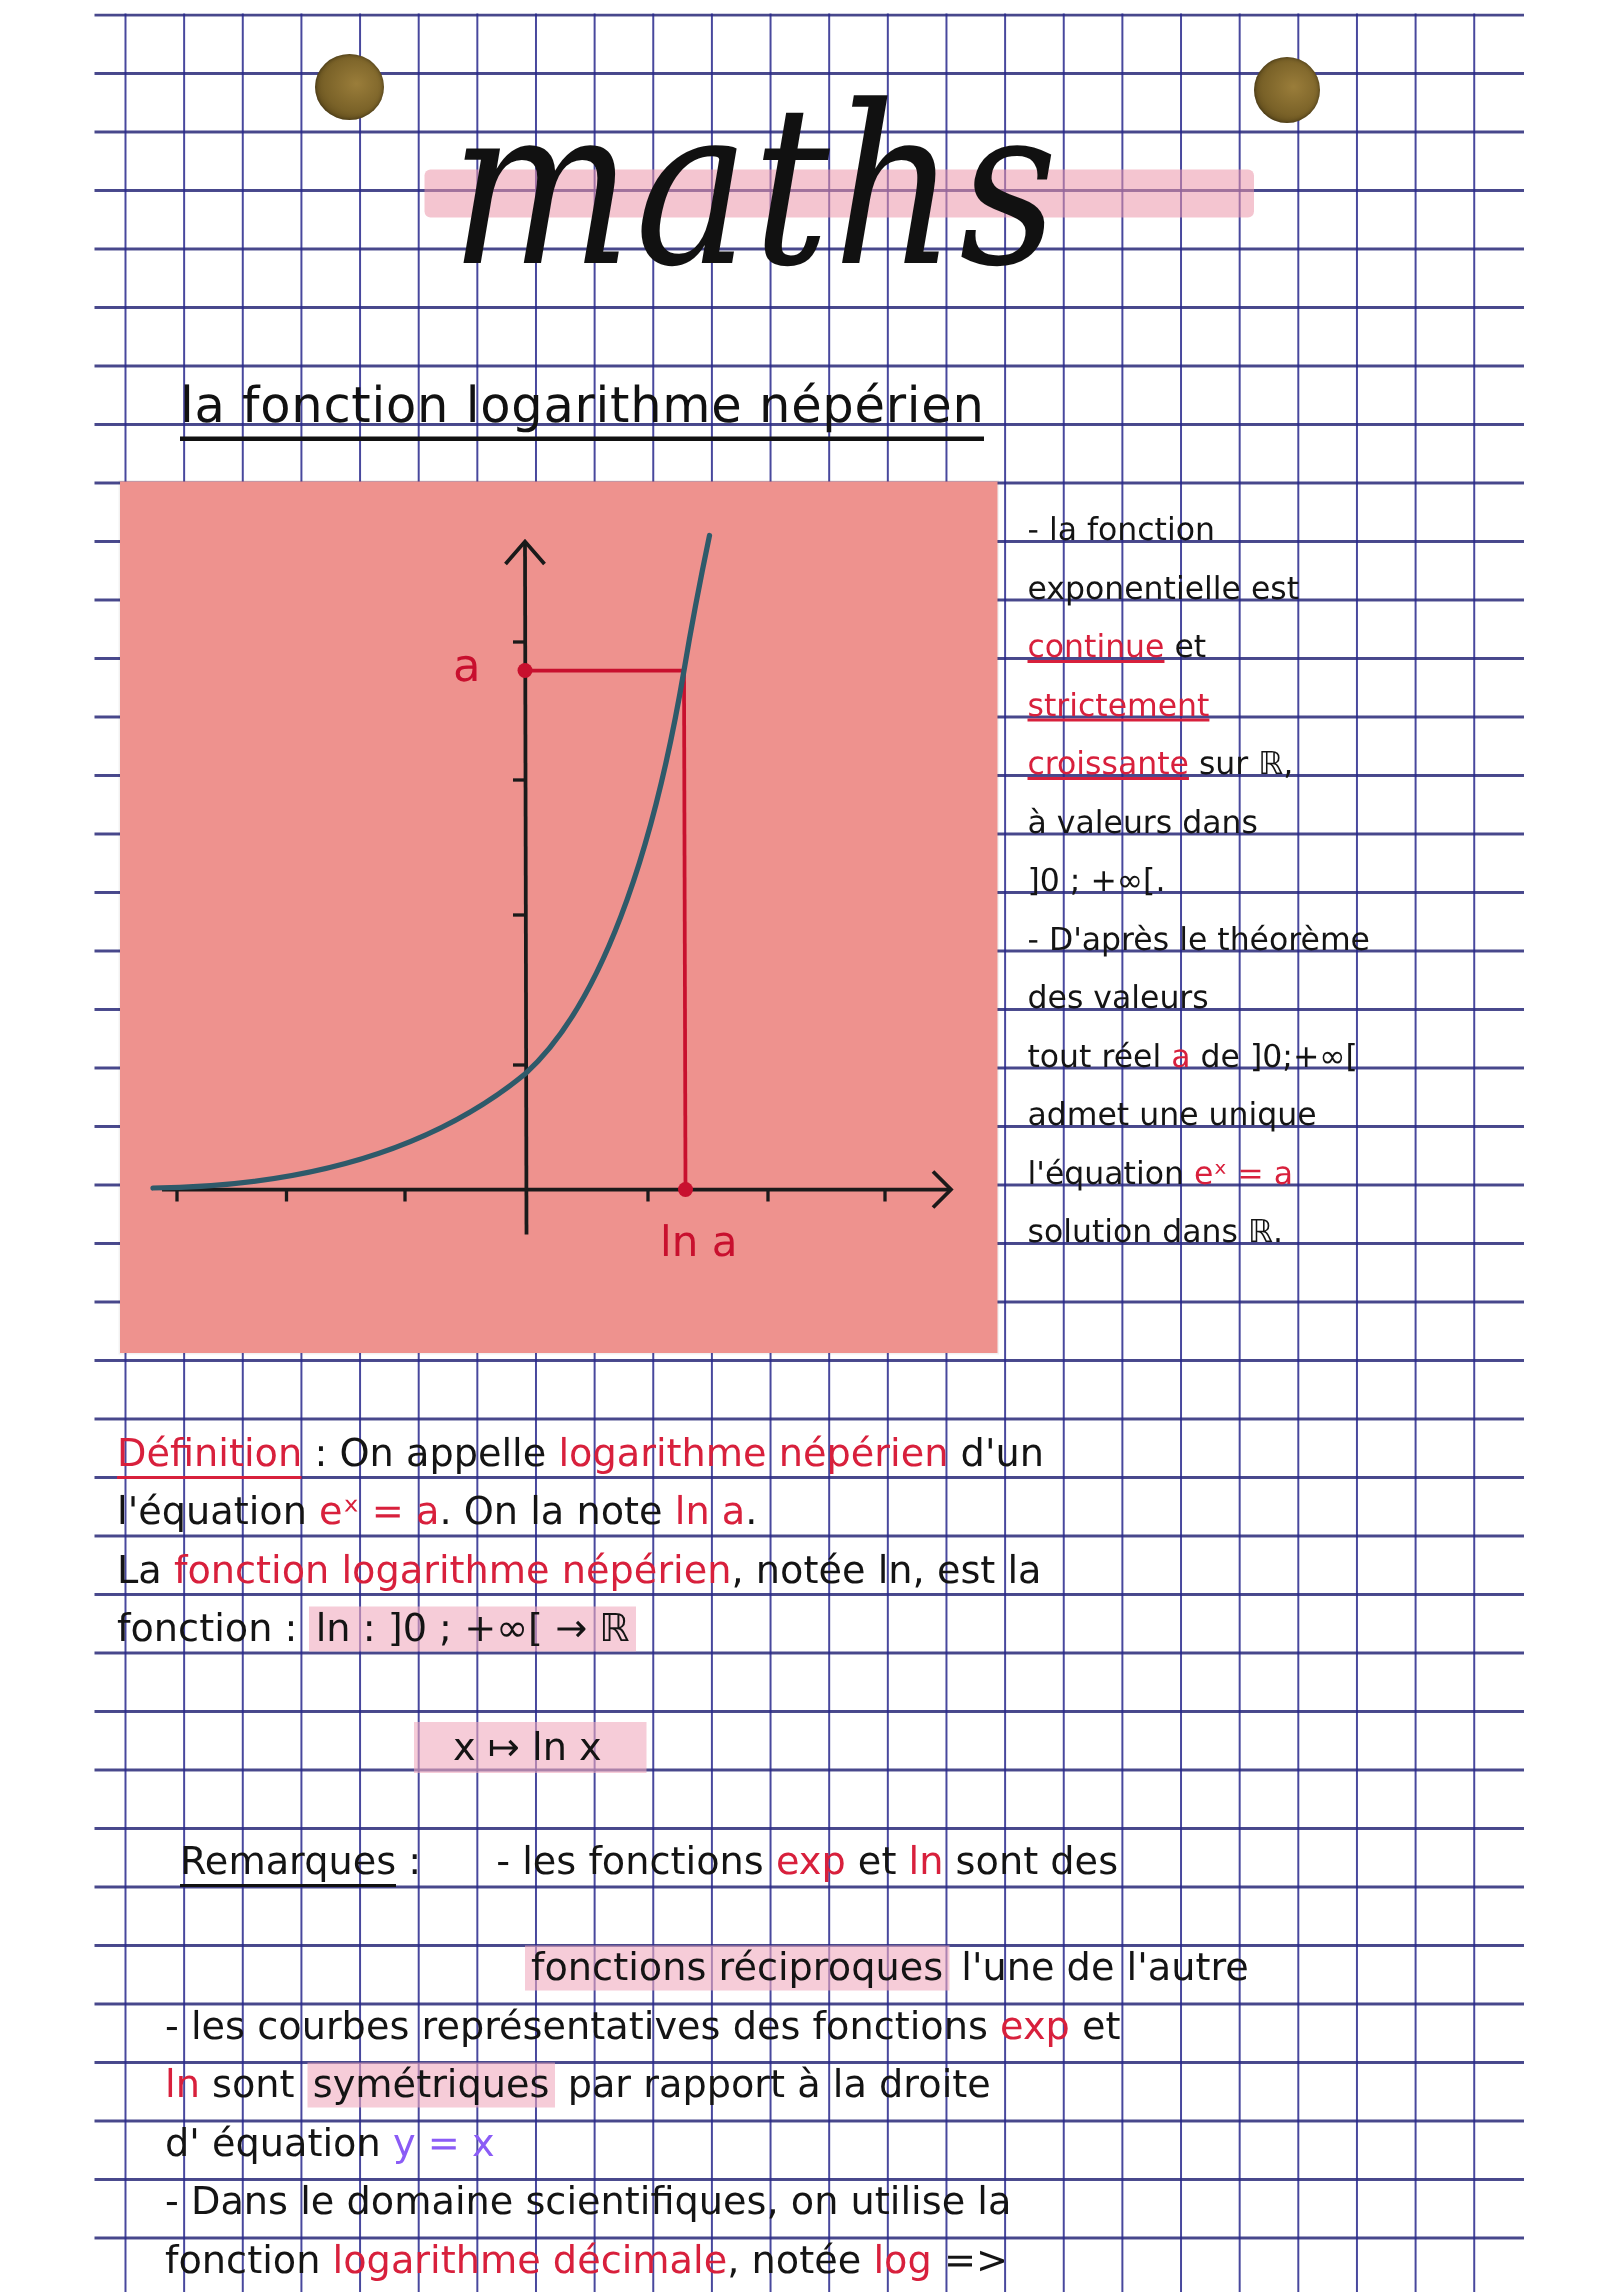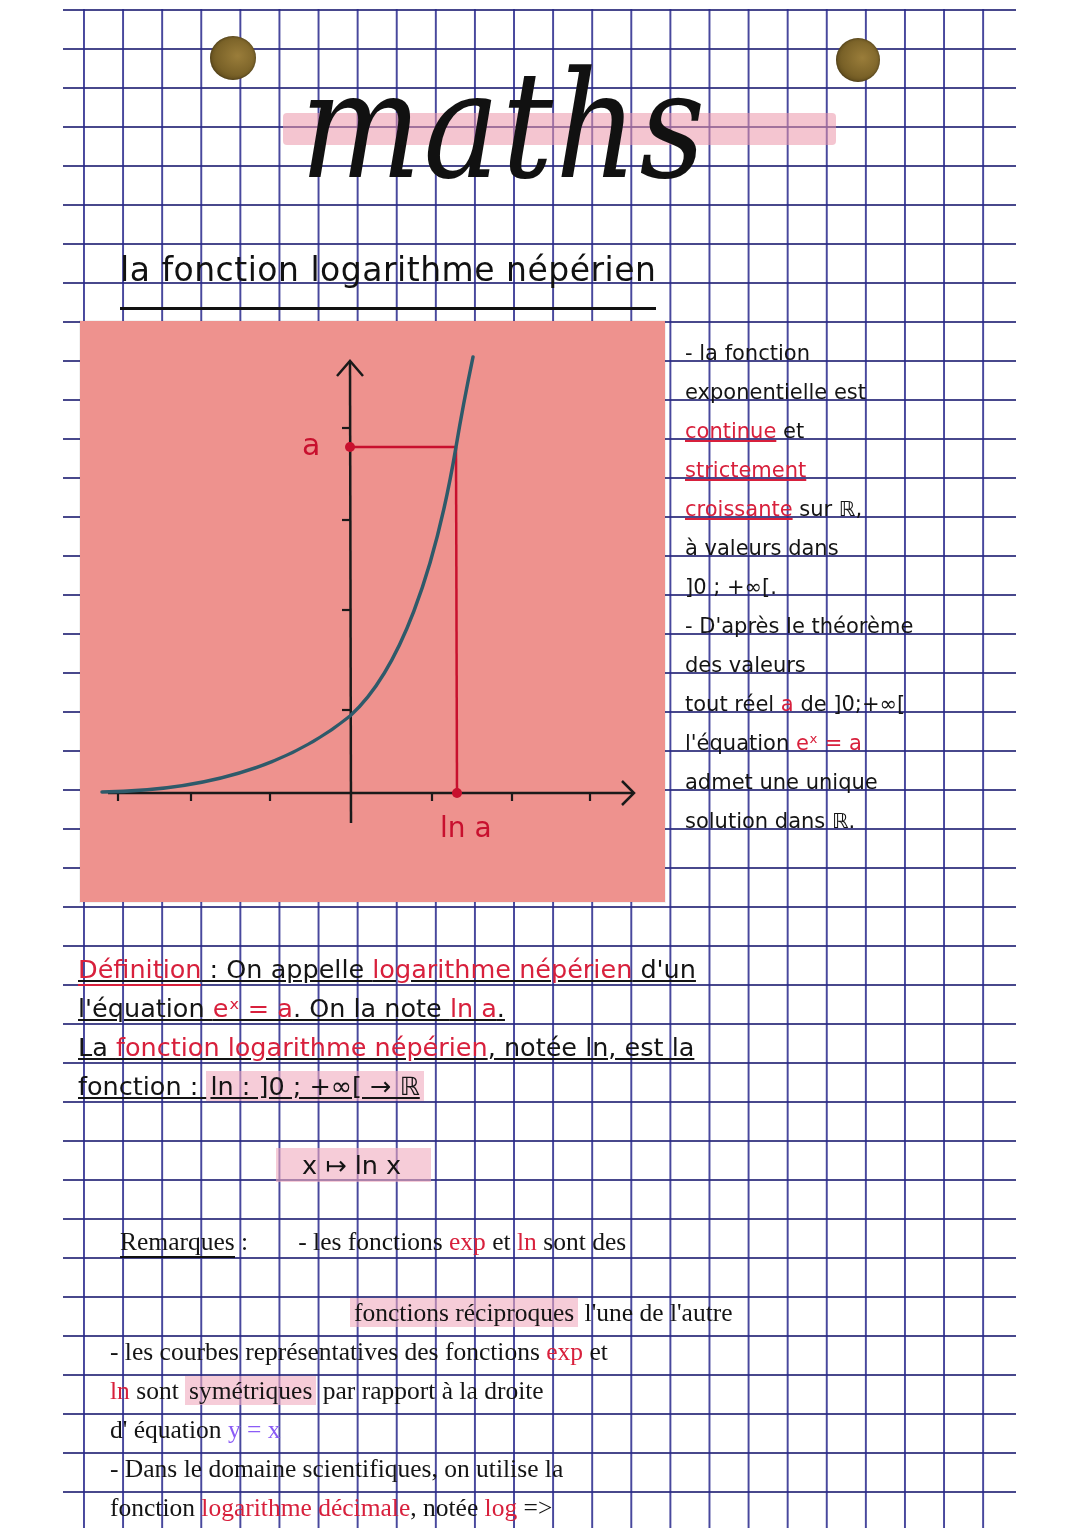--- a/index.html
+++ b/index.html
@@ -27,21 +27,21 @@
   }
   .title {
     position: absolute; left: 300px; top: 62px;
     font-family: "DejaVu Serif", serif; font-style: italic;
     font-size: 128px; line-height: 1; color: #111; letter-spacing: 2px;
     transform: scaleY(1.15);
   }
   .subtitle {
     position: absolute; left: 120px; top: 250px;
     font-size: 33px; color: #111; font-family: "DejaVu Sans", sans-serif;
-    border-bottom: 3px solid #111; padding-bottom: 18px; letter-spacing: 0.5px;
+    border-bottom: 3px solid #111; padding-bottom: 2px; letter-spacing: 0.5px;
   }
   .red { color: #d8203c; }
   .green { color: #8b5cf6; }
   .sticky {
     position: absolute; left: 80px; top: 321px; width: 585px; height: 581px;
     background: #ee928e;
     box-shadow: 0 0 0 1px rgba(0,0,0,0.05);
   }
   .side-text {
     position: absolute; left: 685px; top: 334px; width: 340px;
@@ -108,44 +108,44 @@
   <p>- la fonction</p>
   <p>exponentielle est</p>
   <p><span class="red" style="text-decoration:underline">continue</span><span> et</span></p>
   <p><span class="red" style="text-decoration:underline">strictement</span></p>
   <p><span class="red" style="text-decoration:underline">croissante</span><span> sur ℝ,</span></p>
   <p>à valeurs dans</p>
   <p>]0 ; +∞[.</p>
   <p>- D'après le théorème</p>
   <p>des valeurs</p>
   <p><span>tout réel </span><span class="red">a</span><span> de ]0;+∞[</span></p>
+  <p>admet une unique</p>
   <p><span>l'équation </span><span class="red">eˣ = a</span></p>
-  <p>admet une unique</p>
   <p>solution dans ℝ.</p>
 </div>
 
-<div class="block" style="left:78px;top:950px;text-decoration:underline;">
+<div class="block" style="left:78px;top:950px;">
   <p>
     <span class="red ul" style="border-color:#d8203c">Définition</span><span> : On appelle </span><span class="red">logarithme népérien</span><span> d'un</span>
   </p>
   <p>
     <span>l'équation </span><span class="red">eˣ = a</span><span>. On la note </span><span class="red">ln a</span><span>.</span>
   </p>
   <p>
     <span>La </span><span class="red">fonction logarithme népérien</span><span>, notée ln, est la</span>
   </p>
   <p>
     <span>fonction : </span><span class="hl-pink">ln : ]0 ; +∞[ → ℝ</span>
   </p>
 </div>
 <div class="map-row" style="left:276px;top:1150px;">
   <span class="hl-pink" style="padding:2px 30px 2px 26px;">x ↦ ln x</span>
 </div>
 
-<div class="block" style="left:110px;top:1222px;font-family:Liberation Serif, serif;">
+<div class="block" style="left:110px;top:1222px;">
   <p>
     <span style="display:inline-block;margin-left:10px;"></span><span class="ul">Remarques</span><span> :</span><span style="display:inline-block;width:50px;"></span><span>- les fonctions </span><span class="red">exp</span><span> et </span><span class="red">ln</span><span> sont des</span>
   </p>
   <p style="padding-left:240px;margin-top:32px;">
     <span class="hl-pink">fonctions réciproques</span><span> l'une de l'autre</span>
   </p>
   <p>
     <span>- les courbes représentatives des fonctions </span><span class="red">exp</span><span> et</span>
   </p>
   <p>

